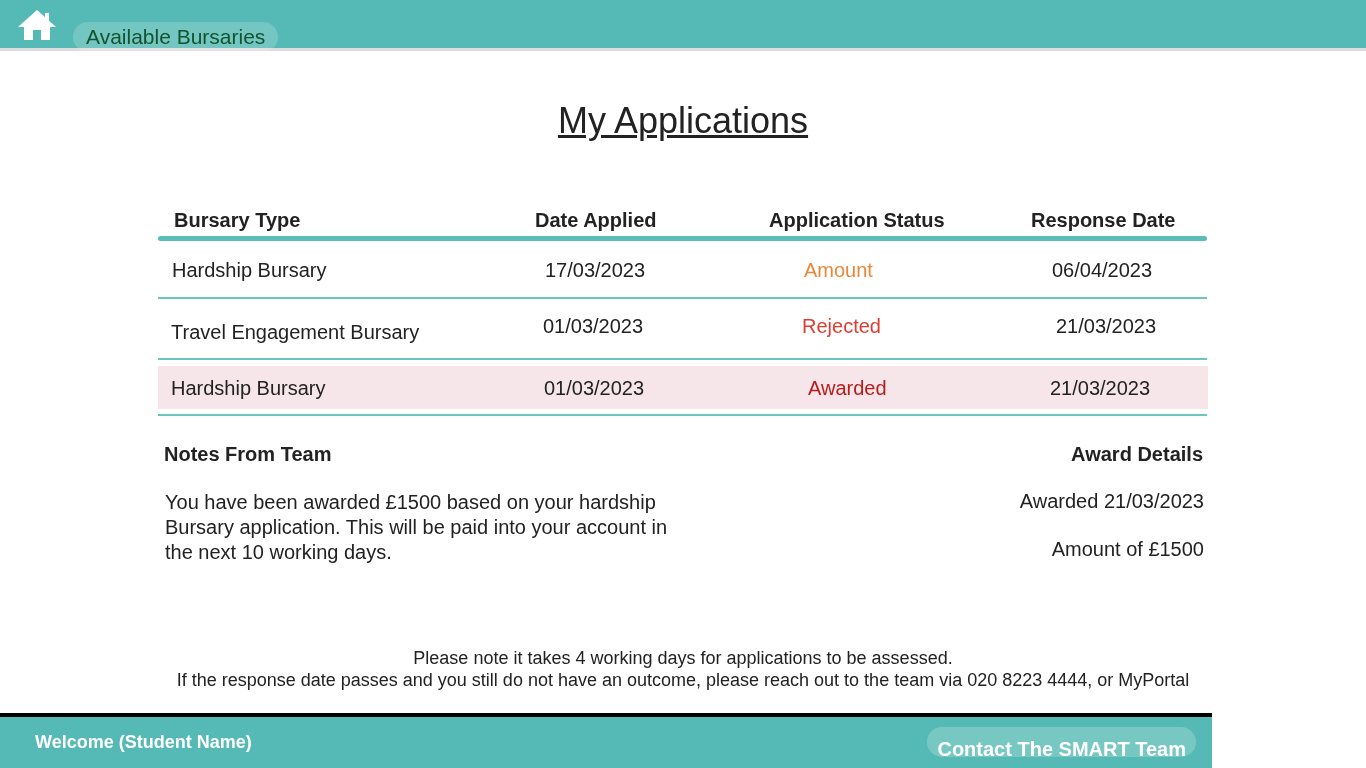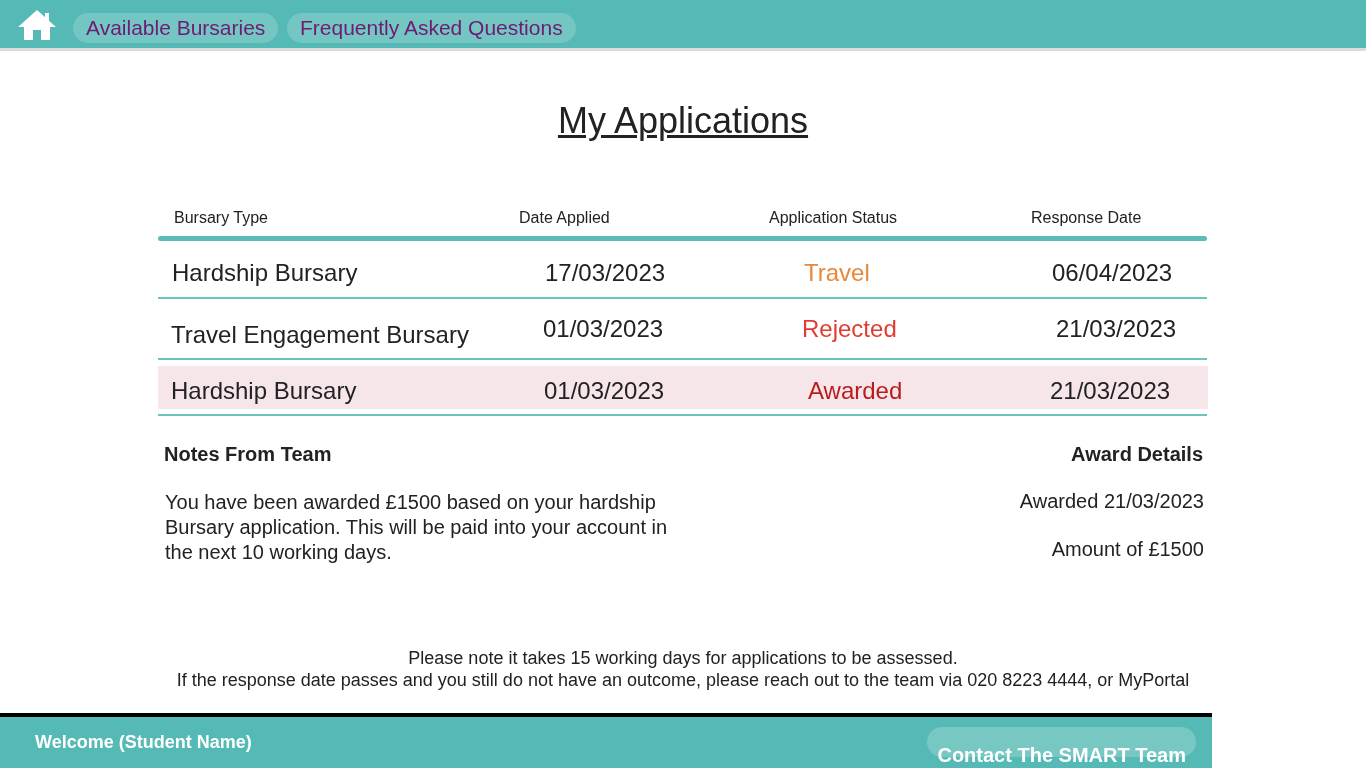--- a/index.html
+++ b/index.html
@@ -10,93 +10,92 @@
       position: absolute; left: 0; top: 0; width: 1366px; height: 51px;
       background: #55bab5;
       border-bottom: 3px solid #dcdcdc;
       display: flex; align-items: center;
     }
     .home-btn {
       position: absolute; left: 17px; top: 8px; width: 40px; height: 34px;
       cursor: pointer;
     }
     .nav-pill {
-      position: absolute; top: 13px; height: 30px;
+      position: absolute; top: 22px; height: 30px;
       background: rgba(255,255,255,0.18);
       border-radius: 15px;
-      color: #701a75; font-size: 21px; line-height: 30px;
+      color: #14532d; font-size: 21px; line-height: 30px;
       padding: 0 13px; white-space: nowrap; cursor: pointer;
     }
     .nav-pill.p1 { left: 73px; }
     .nav-pill.p2 { left: 287px; }
 
     .page-title {
       position: absolute; left: 0; top: 100px; width: 1366px; text-align: center;
       font-size: 36px; color: #222222; text-decoration: underline;
     }
 
     .table { position: absolute; left: 158px; top: 205px; width: 1050px; }
     .th {
-      position: absolute; top: 4px; font-weight: normal; font-size: 16px; color: #222;
+      position: absolute; top: 4px; font-weight: bold; font-size: 20px; color: #222;
       white-space: nowrap;
     }
     .header-line {
       position: absolute; left: 0; top: 31px; width: 1049px; height: 5px;
       background: #5bbdb8; border-radius: 3px;
     }
     .row { position: absolute; left: 0; width: 1050px; }
-    .row .cell { position: absolute; font-size: 24px; white-space: nowrap; color: #222; }
+    .row .cell { position: absolute; font-size: 20px; white-space: nowrap; color: #222; }
     .row-divider { position: absolute; left: 0; width: 1049px; height: 2px; background: #6cc4bf; }
     .row.highlight { background: #f6e6ea; }
 
     .notes-title { position: absolute; left: 164px; top: 443px; font-weight: bold; font-size: 20px; }
     .notes-body { position: absolute; left: 165px; top: 490px; width: 520px; font-size: 20px; line-height: 25px; }
     .award-title { position: absolute; right: 163px; top: 443px; font-weight: bold; font-size: 20px; text-align: right; }
     .award-line { position: absolute; right: 162px; font-size: 20px; text-align: right; white-space: nowrap; }
 
     .info { position: absolute; left: 0; width: 1366px; text-align: center; font-size: 18px; color: #222; white-space: nowrap; }
 
     .footer {
       position: absolute; left: 0; top: 713px; width: 1212px; height: 55px;
       background: #55bab5; border-top: 4px solid #000000;
     }
     .welcome { position: absolute; left: 35px; top: 15px; color: #ffffff; font-weight: bold; font-size: 18px; }
     .contact-btn {
       position: absolute; right: 16px; top: 10px; height: 30px; line-height: 30px;
-      padding: 13px 10px; border-radius: 15px; background: rgba(255,255,255,0.2);
+      padding: 7px 10px; border-radius: 15px; background: rgba(255,255,255,0.2);
       color: #ffffff; font-weight: bold; font-size: 20px; white-space: nowrap; cursor: pointer;
     }
   </style>
 </head>
 <body>
 
 <div class="topbar">
   <div class="home-btn">
     <svg width="40" height="34" viewBox="0 0 40 34">
       <polygon points="20,2 1,19 7,19 7,32 16,32 16,22 24,22 24,32 33,32 33,19 39,19" fill="#ffffff"></polygon>
       <rect x="28" y="5" width="4" height="8" fill="#ffffff"></rect>
     </svg>
   </div>
   <div class="nav-pill p1">Available Bursaries</div>
-  <div class="nav-pill p2">Frequently Asked Questions</div>
 </div>
 
 <h1 class="page-title" style="font-weight:normal;">My Applications</h1>
 
 <div class="table">
   <div class="th" style="left:16px;">Bursary Type</div>
-  <div class="th" style="left:361px;">Date Applied</div>
+  <div class="th" style="left:377px;">Date Applied</div>
   <div class="th" style="left:611px;">Application Status</div>
   <div class="th" style="left:873px;">Response Date</div>
   <div class="header-line"></div>
 
   <div class="row" style="top:38px;height:55px;">
     <div class="cell" style="left:14px;top:16px;">Hardship Bursary</div>
     <div class="cell" style="left:387px;top:16px;">17/03/2023</div>
-    <div class="cell" style="left:646px;top:16px;color:#e8883a;">Travel</div>
+    <div class="cell" style="left:646px;top:16px;color:#e8883a;">Amount</div>
     <div class="cell" style="left:894px;top:16px;">06/04/2023</div>
   </div>
   <div class="row-divider" style="top:92px;"></div>
 
   <div class="row" style="top:94px;height:59px;">
     <div class="cell" style="left:13px;top:16px;margin-top:6px;">Travel Engagement Bursary</div>
     <div class="cell" style="left:385px;top:16px;">01/03/2023</div>
     <div class="cell" style="left:644px;top:16px;color:#e03c31;">Rejected</div>
     <div class="cell" style="left:898px;top:16px;">21/03/2023</div>
   </div>
@@ -111,19 +110,19 @@
   <div class="row-divider" style="top:209px;"></div>
 </div>
 
 <div class="notes-title">Notes From Team</div>
 <div class="notes-body">You have been awarded £1500 based on your hardship Bursary application. This will be paid into your account in the next 10 working days.</div>
 
 <div class="award-title">Award Details</div>
 <div class="award-line" style="top:490px;">Awarded 21/03/2023</div>
 <div class="award-line" style="top:538px;">Amount of £1500</div>
 
-<div class="info" style="top:648px;">Please note it takes 15 working days for applications to be assessed.</div>
+<div class="info" style="top:648px;">Please note it takes 4 working days for applications to be assessed.</div>
 <div class="info" style="top:670px;text-align:center;">If the response date passes and you still do not have an outcome, please reach out to the team via 020 8223 4444, or MyPortal</div>
 
 <div class="footer">
   <div class="welcome">Welcome (Student Name)</div>
   <div class="contact-btn">Contact The SMART Team</div>
 </div>
 
 </body></html>

